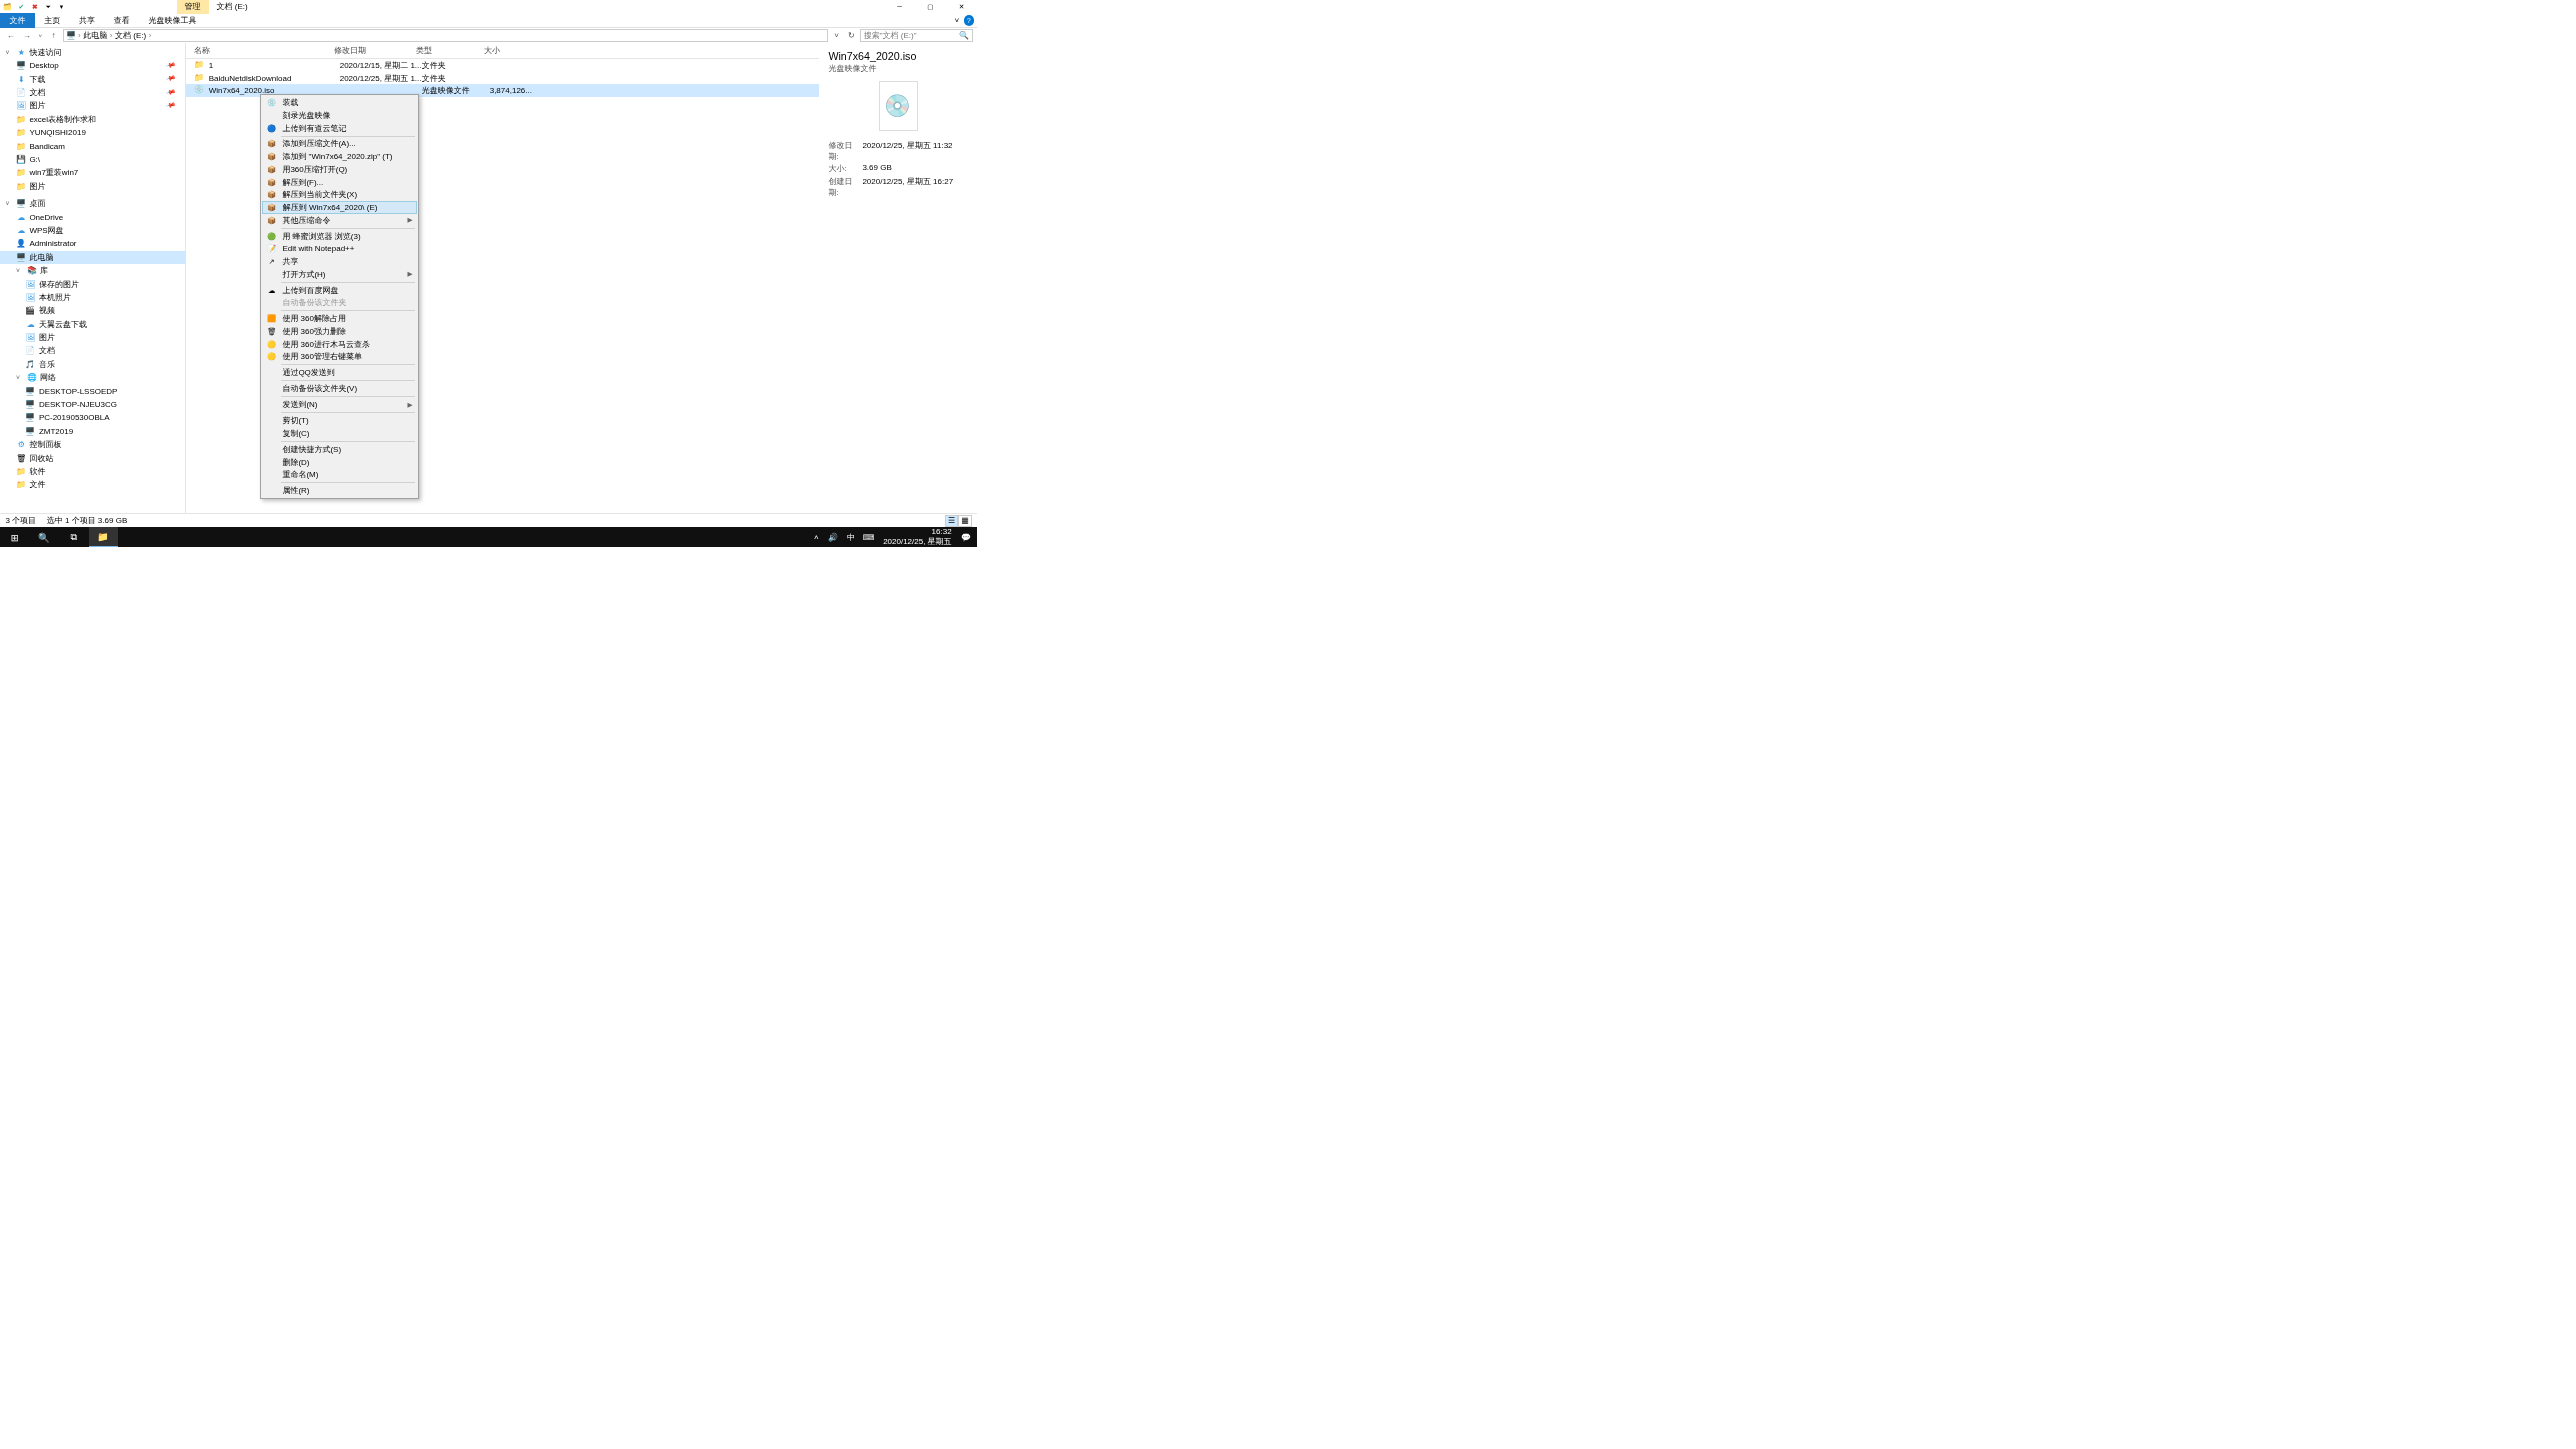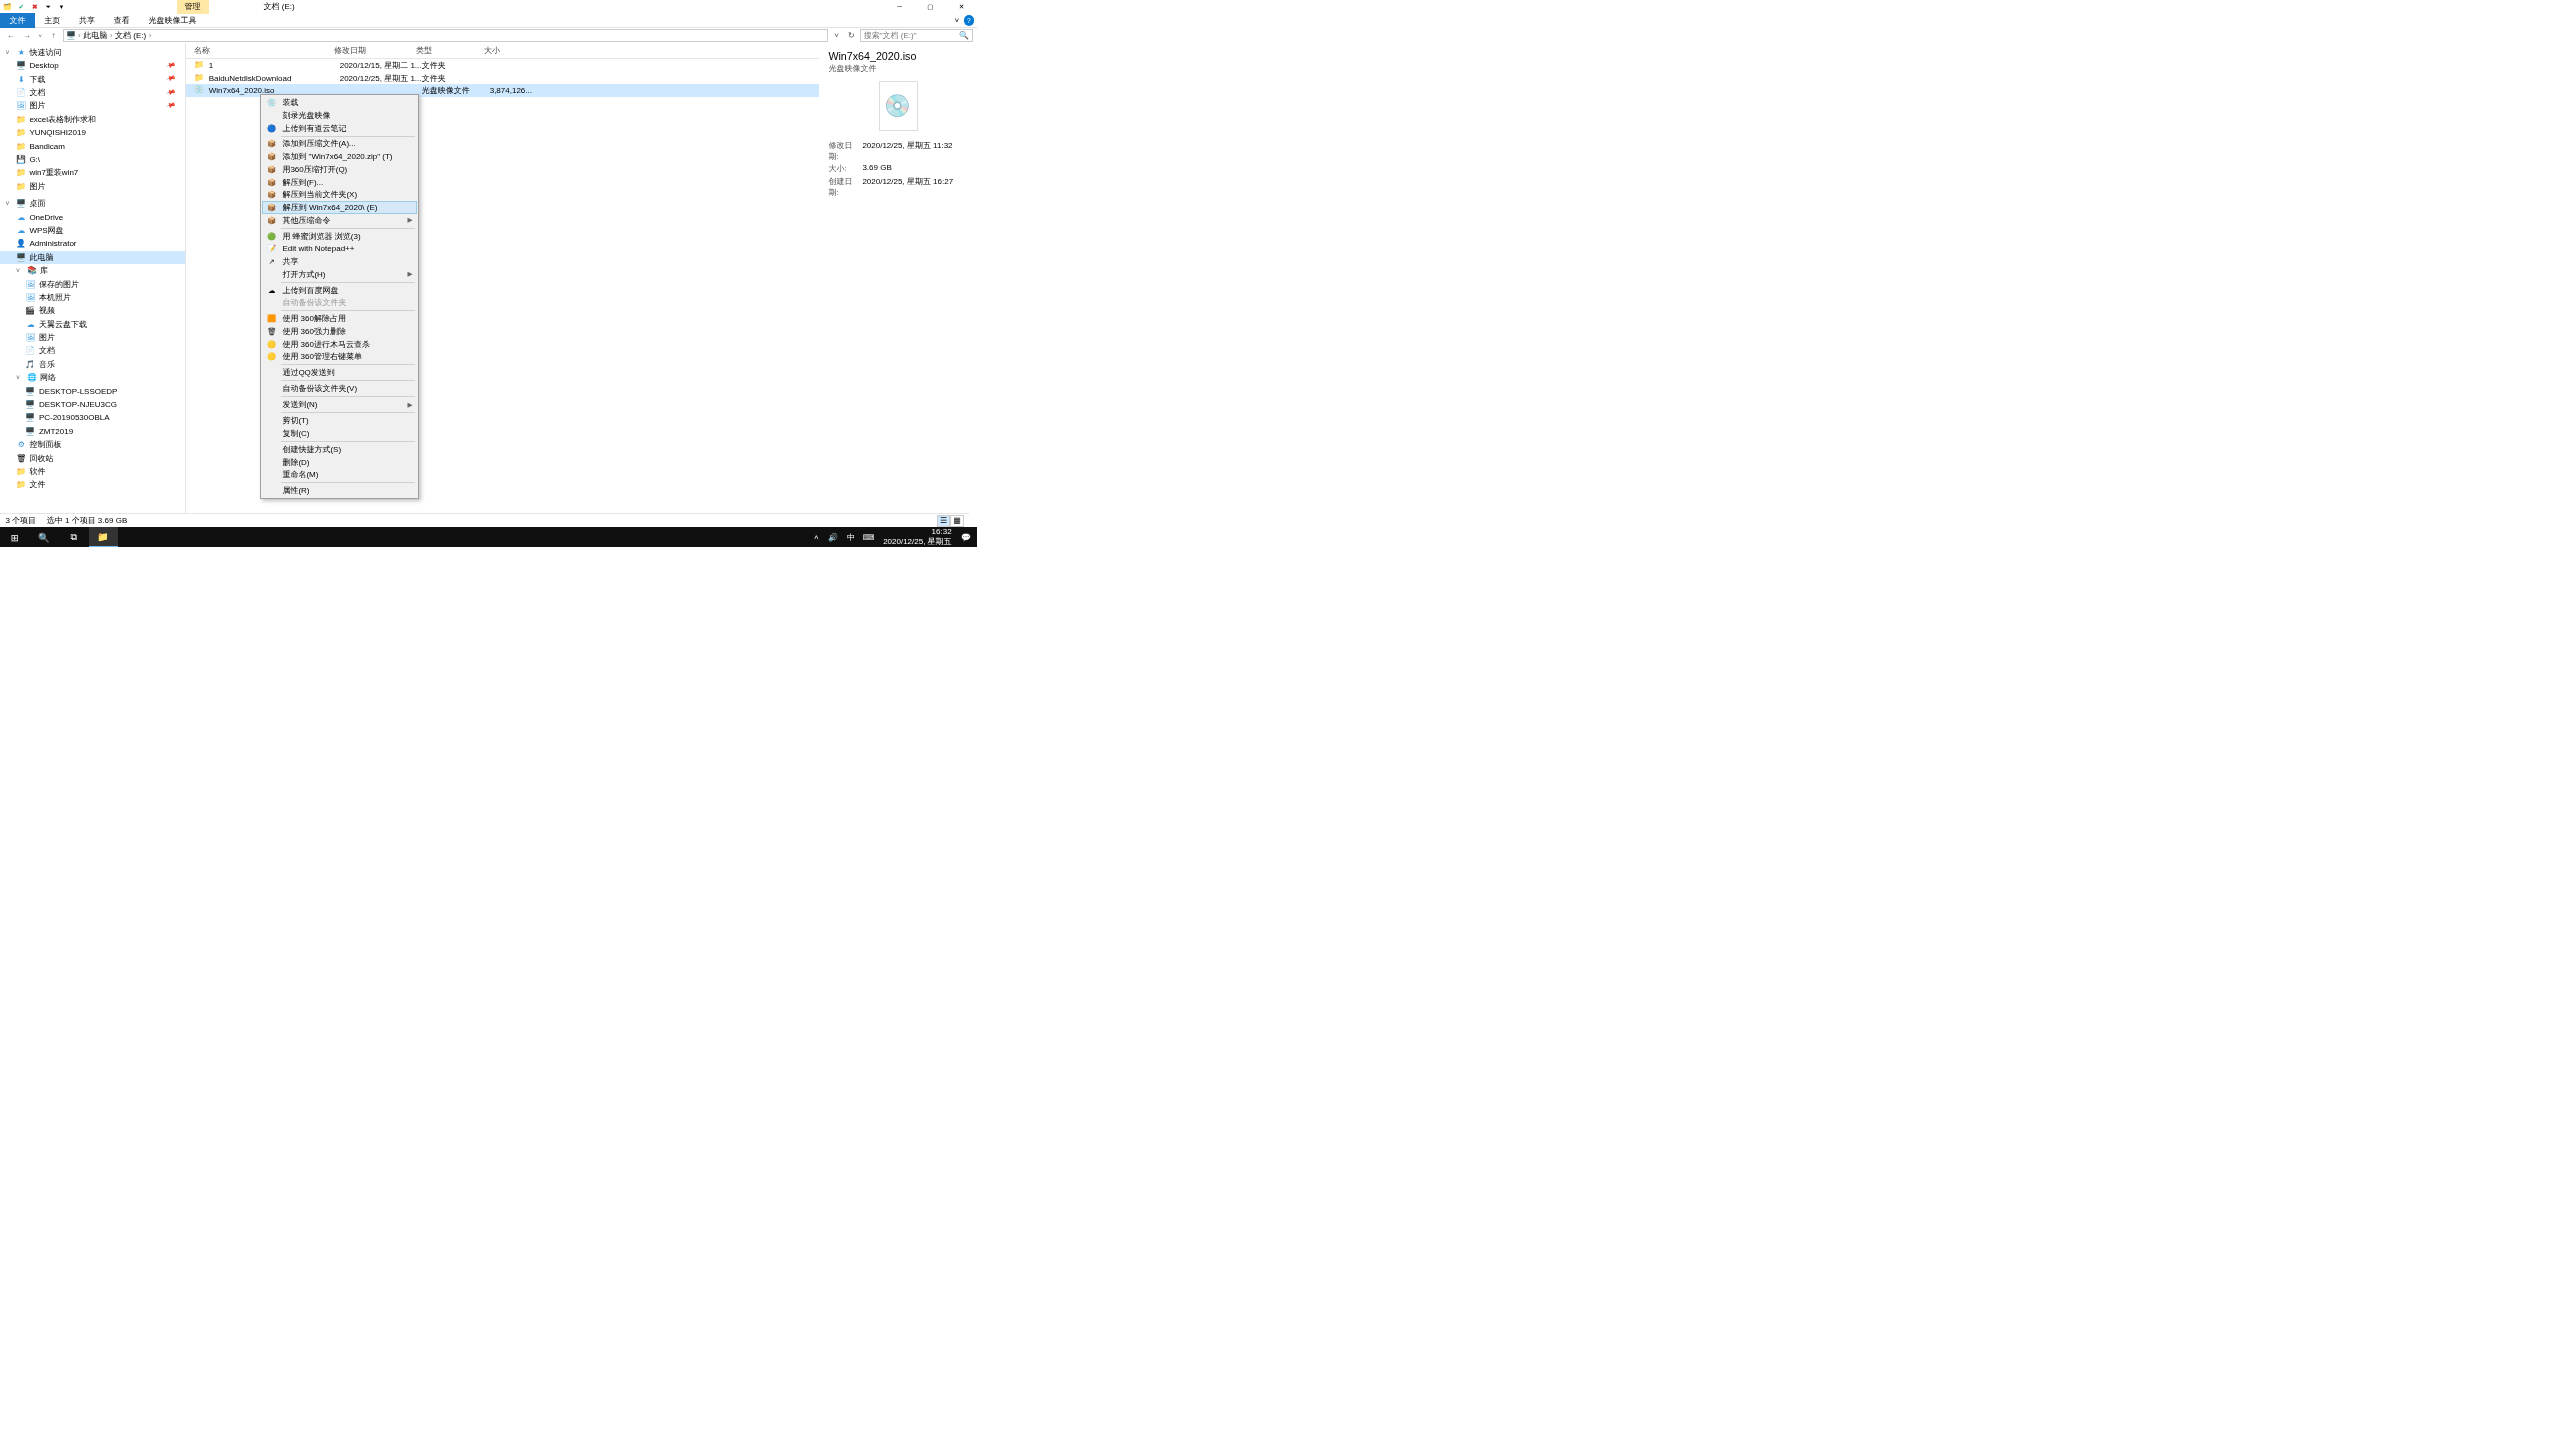--- a/index.html
+++ b/index.html
@@ -2,21 +2,21 @@
 <html><head>
 <meta charset="utf-8">
 <style>
 * { margin: 0; padding: 0; box-sizing: border-box; font-family: "Microsoft YaHei", "Segoe UI", sans-serif; font-size: 8px; }
 body { width: 977px; height: 547px; background: #fff; overflow: hidden; position: relative; }
 
 
 .titlebar { height: 13.4px; background: #fff; display: flex; align-items: center; }
 .quick-access { display: flex; align-items: center; gap: 2.7px; padding: 0 2.7px; }
 .qa-btn { width: 10.7px; height: 10.7px; display: flex; align-items: center; justify-content: center; font-size: 6.7px; }
-.title-center { flex: 1; display: flex; align-items: center; gap: 47px; }
+.title-center { flex: 1; display: flex; align-items: center; }
 .title-tab { padding: 1.3px 8px; margin-left: 107px; background: #ffe8a6; }
 .title-loc { padding: 1.3px 8px; }
 .window-controls { display: flex; }
 .win-btn { width: 31px; height: 13.4px; display: flex; align-items: center; justify-content: center; font-size: 6.7px; }
 .help-btn { width: 10.7px; height: 10.7px; border-radius: 50%; background: #0078d4; color: #fff; font-size: 6.7px; display: flex; align-items: center; justify-content: center; margin-right: 2.7px; }
 
 
 .ribbon-tabs { height: 14.8px; display: flex; align-items: center; border-bottom: 0.7px solid #e1e1e1; }
 .rtab { padding: 2px 9.4px; cursor: pointer; }
 .rtab.file { background: #1979ca; color: #fff; }
@@ -72,21 +72,21 @@
 
 .details { width: 158px; padding: 6.7px 9.4px; }
 .details-title { font-size: 10.7px; margin-bottom: 1.3px; }
 .details-type { color: #555; margin-bottom: 6.7px; }
 .details-thumb { width: 39px; height: 50px; border: 0.7px solid #ddd; margin: 0 auto 9.4px; display: flex; align-items: center; justify-content: center; font-size: 21.5px; color: #bbb; }
 .details-row { display: flex; margin-bottom: 1.3px; }
 .details-label { width: 34px; color: #555; }
 .details-val { flex: 1; }
 
 
-.statusbar { position: absolute; bottom: 19.5px; left: 0; right: 8px; height: 14.8px; border-top: 0.7px solid #e5e5e5; display: flex; align-items: center; padding: 0 5.4px; gap: 10.7px; }
+.statusbar { position: absolute; bottom: 19.5px; left: 0; right: 0; height: 14.8px; border-top: 0.7px solid #e5e5e5; display: flex; align-items: center; padding: 0 5.4px; gap: 10.7px; }
 .view-toggle { margin-left: auto; display: flex; }
 .vt-btn { width: 13.4px; height: 12px; border: 0.7px solid #ccc; display: flex; align-items: center; justify-content: center; }
 .vt-btn.active { background: #cde8ff; }
 
 
 .taskbar { position: absolute; bottom: 0; left: 0; right: 0; height: 20px; background: #101010; display: flex; align-items: center; }
 .tb-btn { width: 29.5px; height: 20px; display: flex; align-items: center; justify-content: center; color: #fff; font-size: 9.4px; }
 .tb-btn.active { background: #333; border-bottom: 1.3px solid #76b9ed; }
 .tray { margin-left: auto; display: flex; align-items: center; color: #fff; gap: 4px; padding: 0 4px; }
 .tray-item { width: 13.4px; height: 20px; display: flex; align-items: center; justify-content: center; font-size: 8px; }

